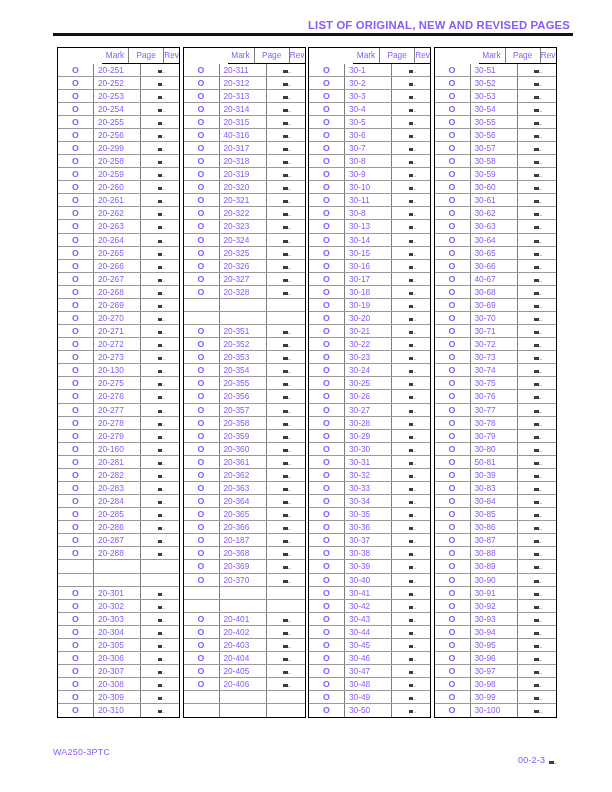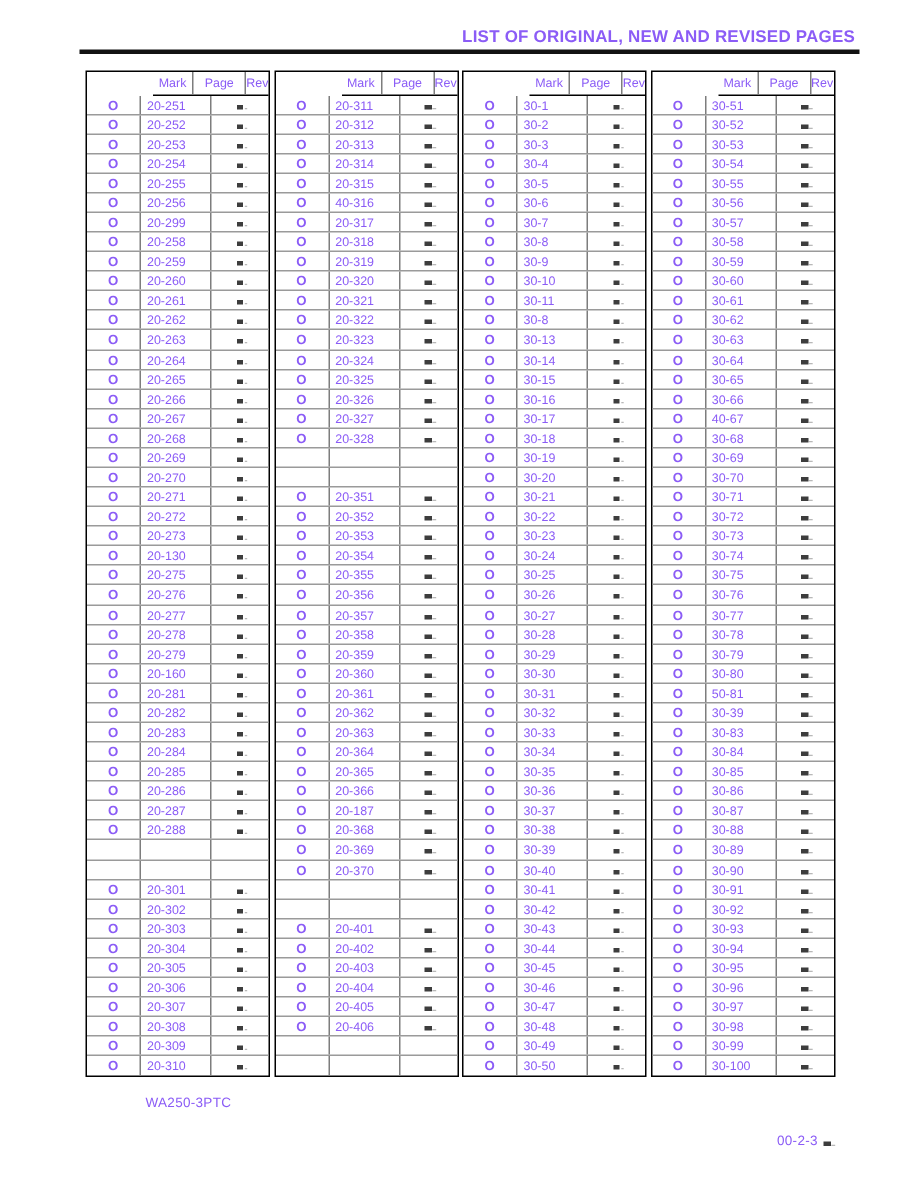--- a/index.html
+++ b/index.html
@@ -27,21 +27,21 @@
   .row:last-child { border-bottom:none; }
   .c1 { width:36px; border-right:1px solid #7d7d7d; text-align:center; box-sizing:border-box; }
   .c2 { width:47px; border-right:1px solid #7d7d7d; padding-left:4px; box-sizing:border-box; }
   .c3 { flex:1; text-align:center; }
   .hrow .c2 { padding-left:0; text-align:center; }
   .mark { font-weight:bold; font-size:8.8px; }
   .rev-mark {
     display:inline-block; width:4.5px; height:3px; background:#3d3d3d;
     box-shadow:4px 1px 0 -1.2px #9b9b9b; margin-top:5px;
   }
-  .footer-left { position:absolute; left:53px; top:730px; font-size:9px; letter-spacing:0.2px;margin-left:44px; }
+  .footer-left { position:absolute; left:53px; top:747px; font-size:9px; letter-spacing:0.2px; }
   .footer-right {
     position:absolute; left:518px; top:755px; font-size:9px; letter-spacing:0.2px;
     display:flex; align-items:flex-start; gap:4px;
   }
   .footer-right .rev-mark { margin-top:6px; }
 </style>
 </head>
 <body>
 
 <div class="page">

